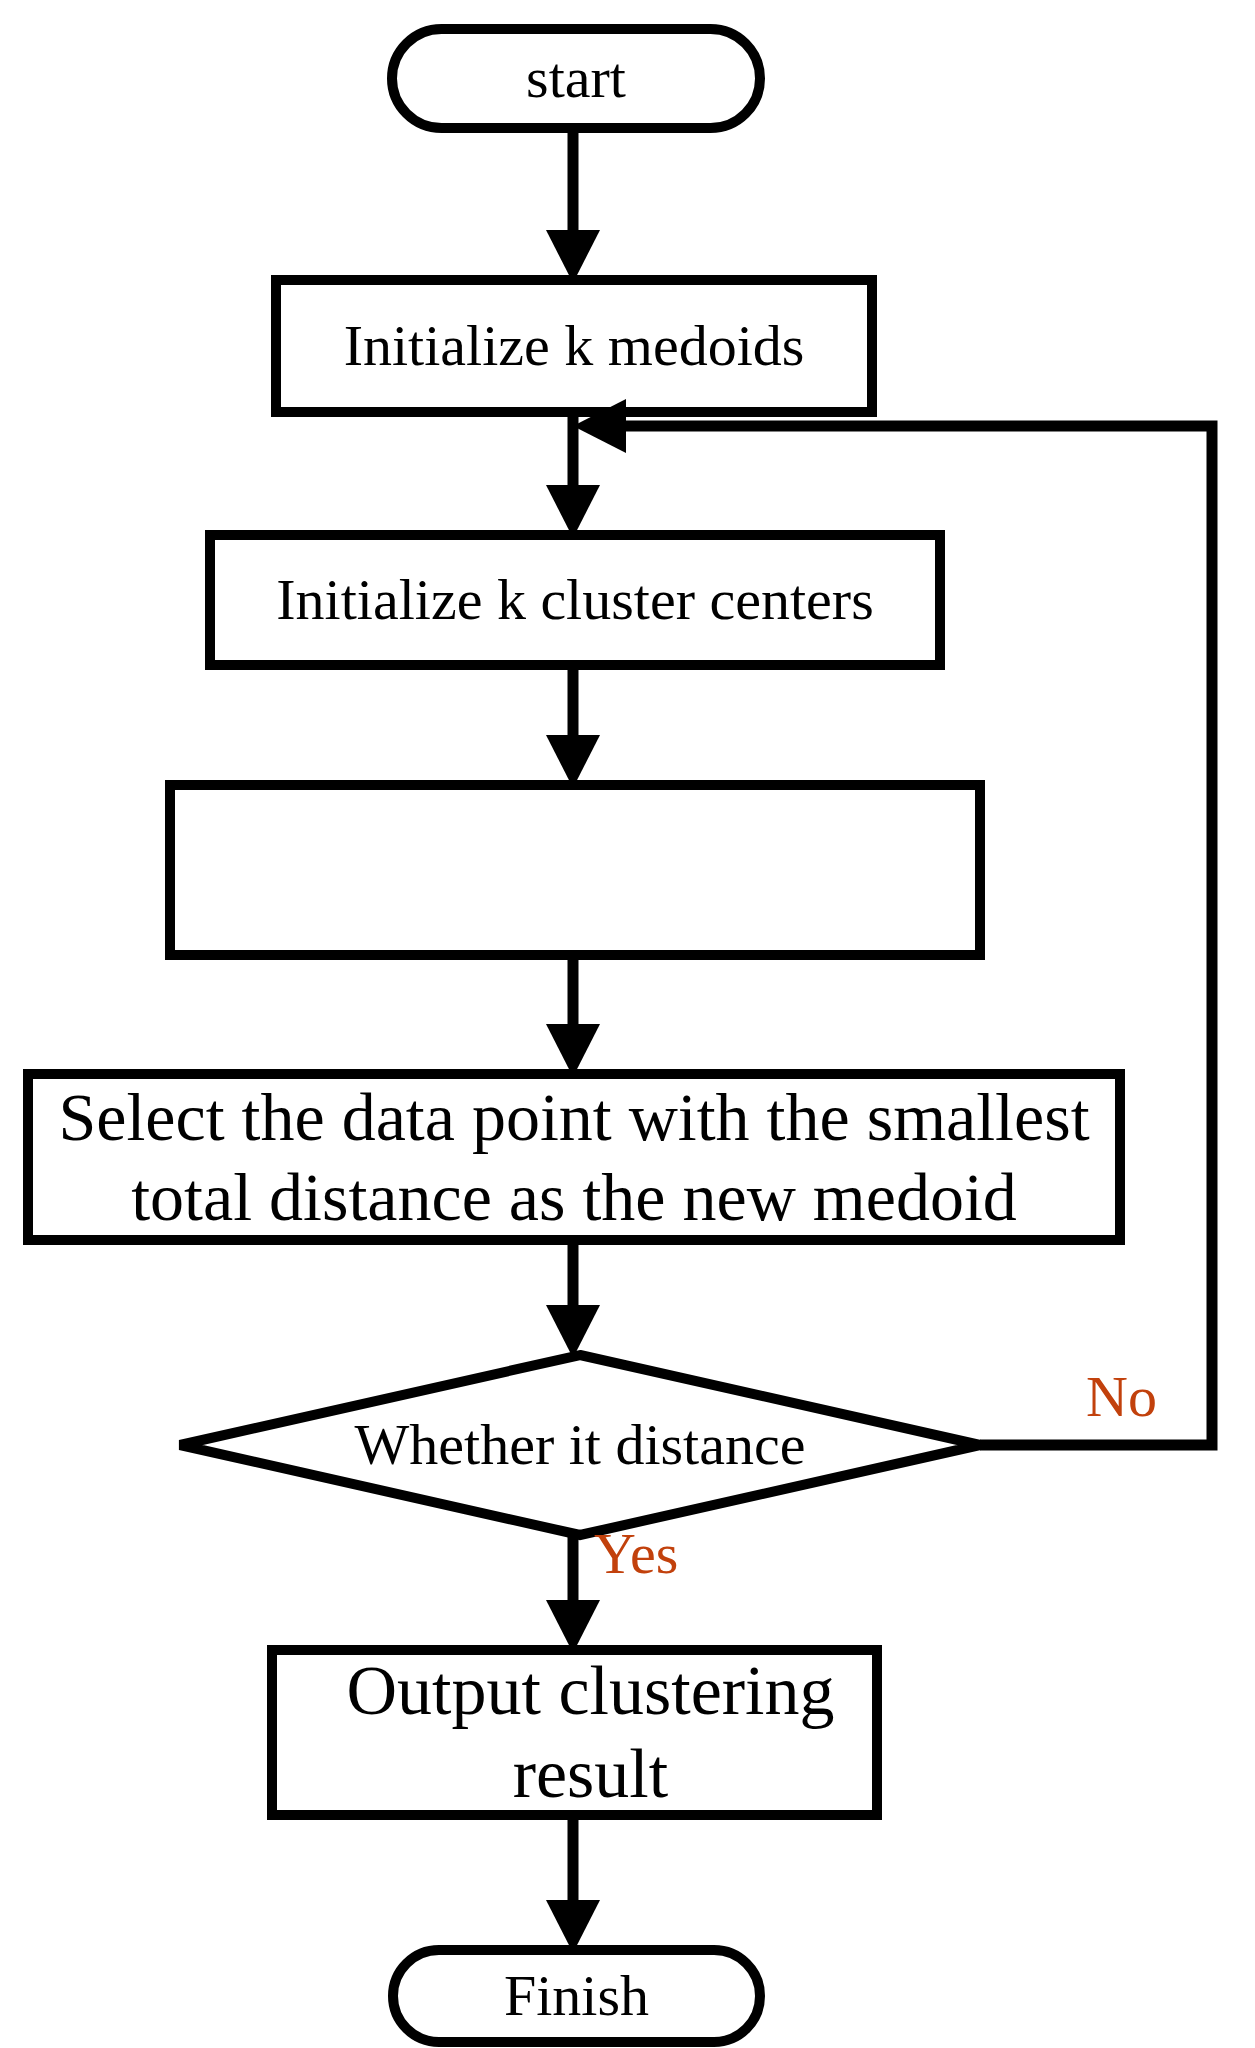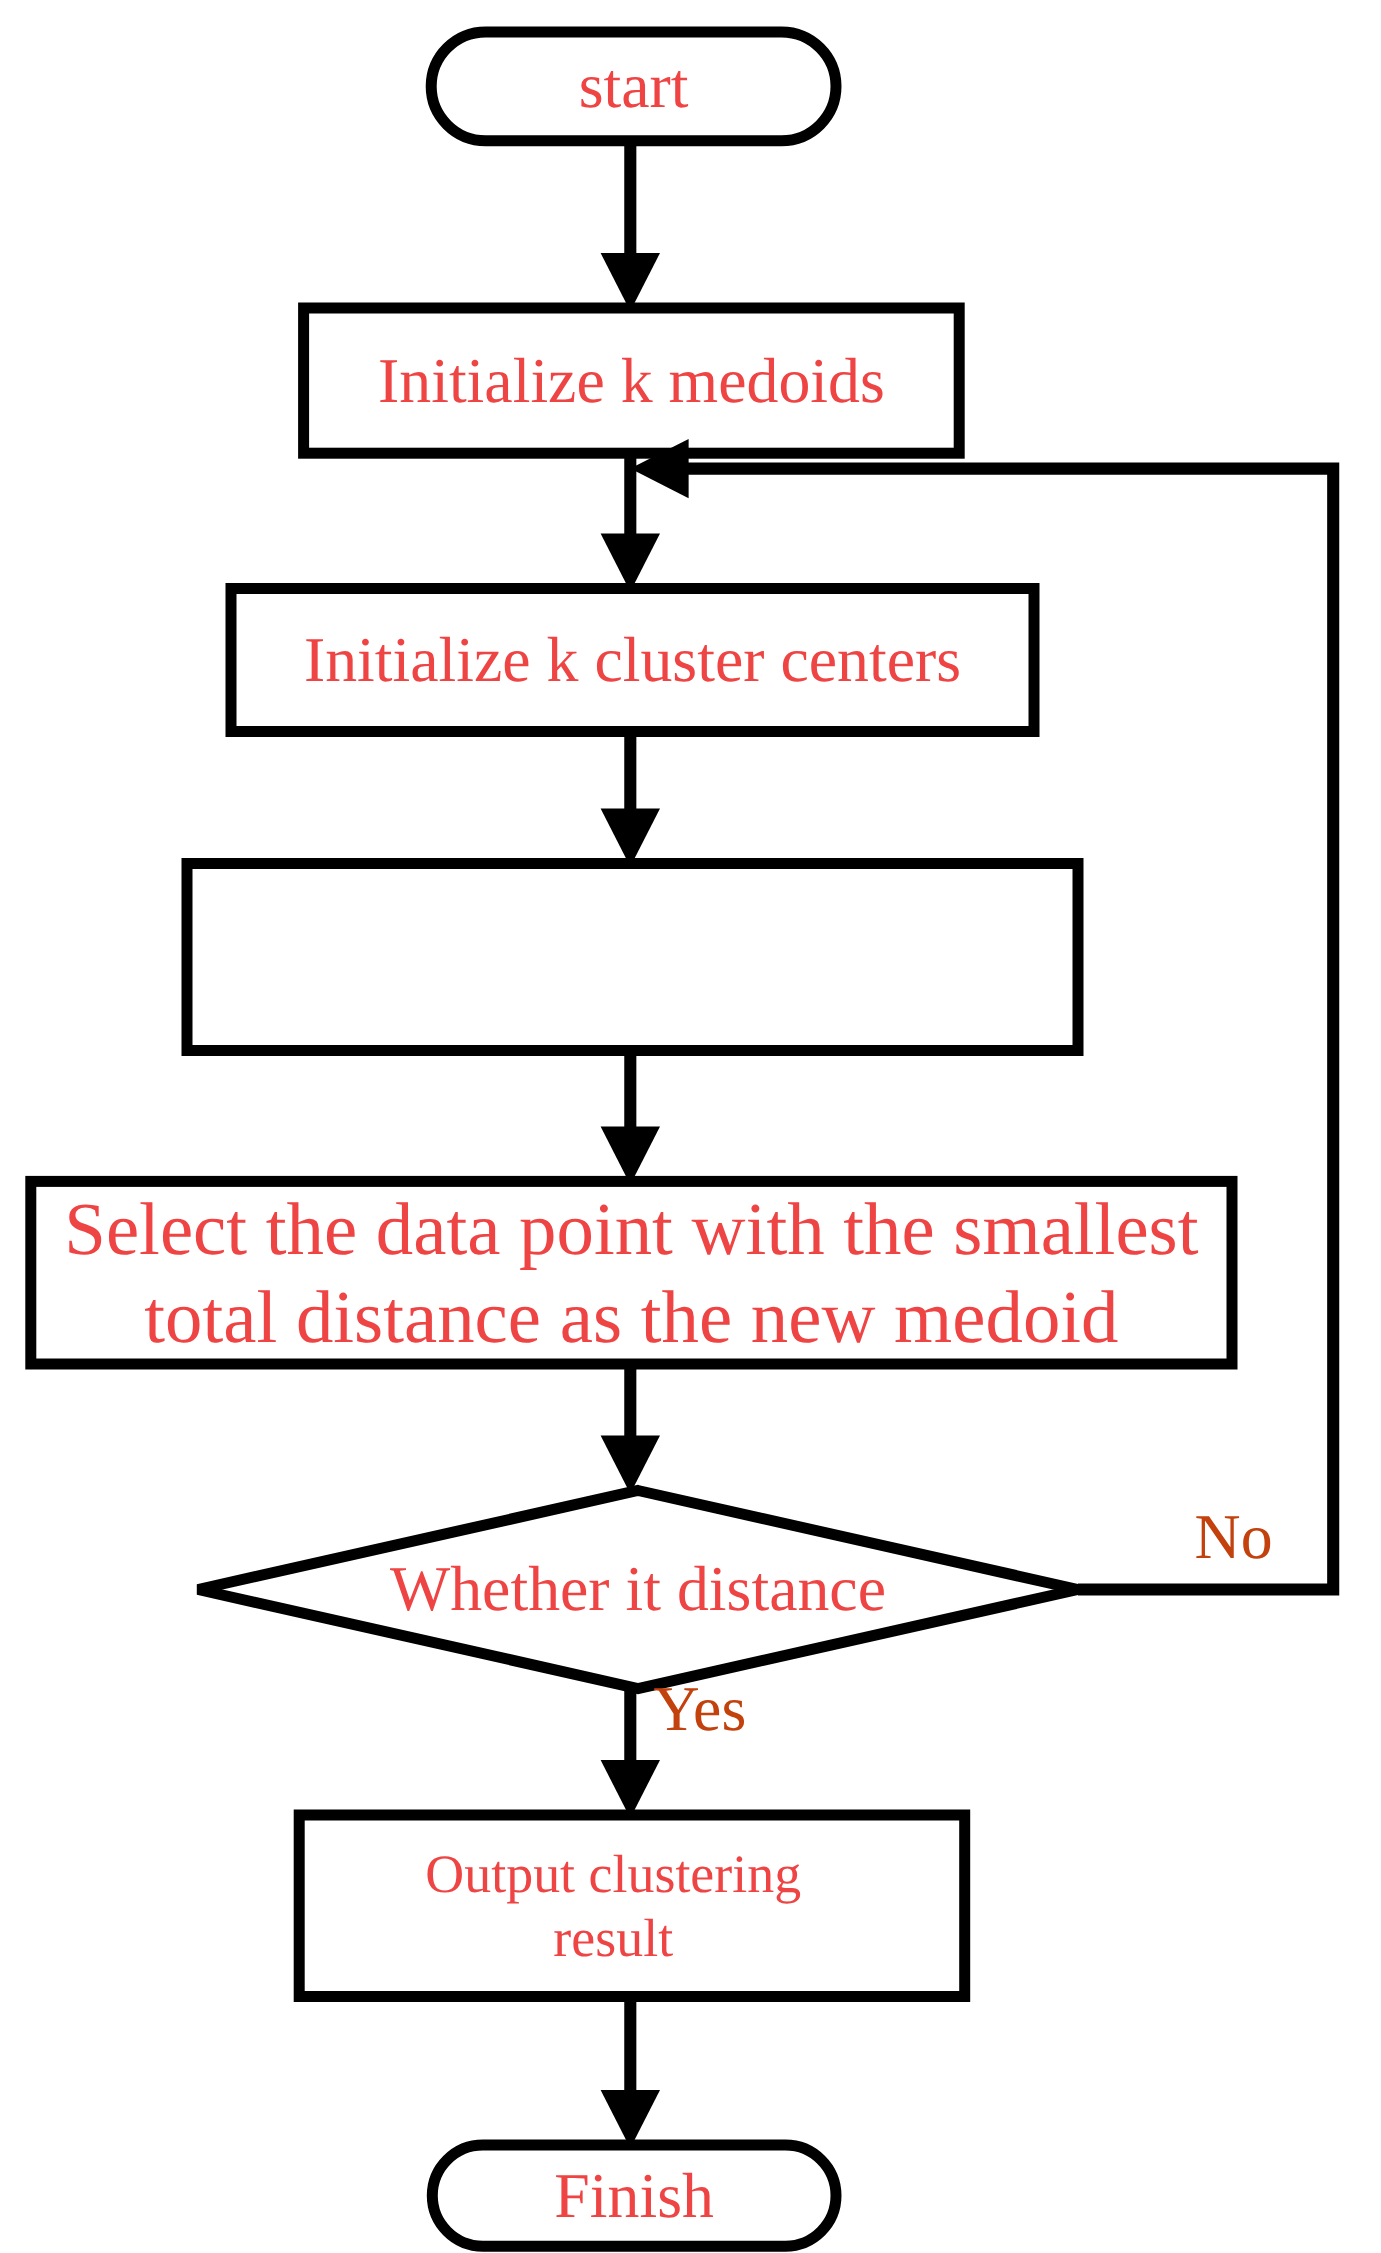--- a/index.html
+++ b/index.html
@@ -26,21 +26,21 @@
     width: 1255px;
     height: 2048px;
   }
   .node-label {
     position: absolute;
     display: flex;
     align-items: center;
     justify-content: center;
     text-align: center;
     line-height: 1.18;
-    color: #ef4444;
+    color: #000000;
     font-family: "Liberation Serif", "DejaVu Serif", serif;
     white-space: pre-line;
     pointer-events: none;
   }
   .edge-label {
     position: absolute;
     color: #c2410c;
     font-family: "Liberation Serif", "DejaVu Serif", serif;
     line-height: 1;
     pointer-events: none;
@@ -48,21 +48,21 @@
 
   
   .lbl-start   { left: 392px; top: 29px;  width: 368px; height: 99px;  font-size: 58px; }
   .lbl-finish  { left: 393px; top: 1950px; width: 367px; height: 92px; font-size: 58px; }
 
   
   .lbl-init-medoids  { left: 276px; top: 280px;  width: 596px; height: 132px; font-size: 58px; }
   .lbl-init-centers  { left: 210px; top: 535px;  width: 730px; height: 130px; font-size: 58px; }
   .lbl-assign        { left: 170px; top: 785px;  width: 810px; height: 170px; font-size: 58px; }
   .lbl-select        { left: 28px;  top: 1074px; width: 1092px; height: 166px; font-size: 68px; }
-  .lbl-output        { left: 255px; top: 1650px; width: 605px; height: 165px; font-size: 49px; }
+  .lbl-output        { left: 288px; top: 1650px; width: 605px; height: 165px; font-size: 70px; }
 
   
   .lbl-decision { left: 215px; top: 1400px; width: 730px; height: 90px; font-size: 58px; }
 
   
   .lbl-no  { left: 1086px; top: 1368px; font-size: 58px; }
   .lbl-yes { left: 594px;  top: 1525px; font-size: 58px; }
 </style>
 </head>
 <body>

